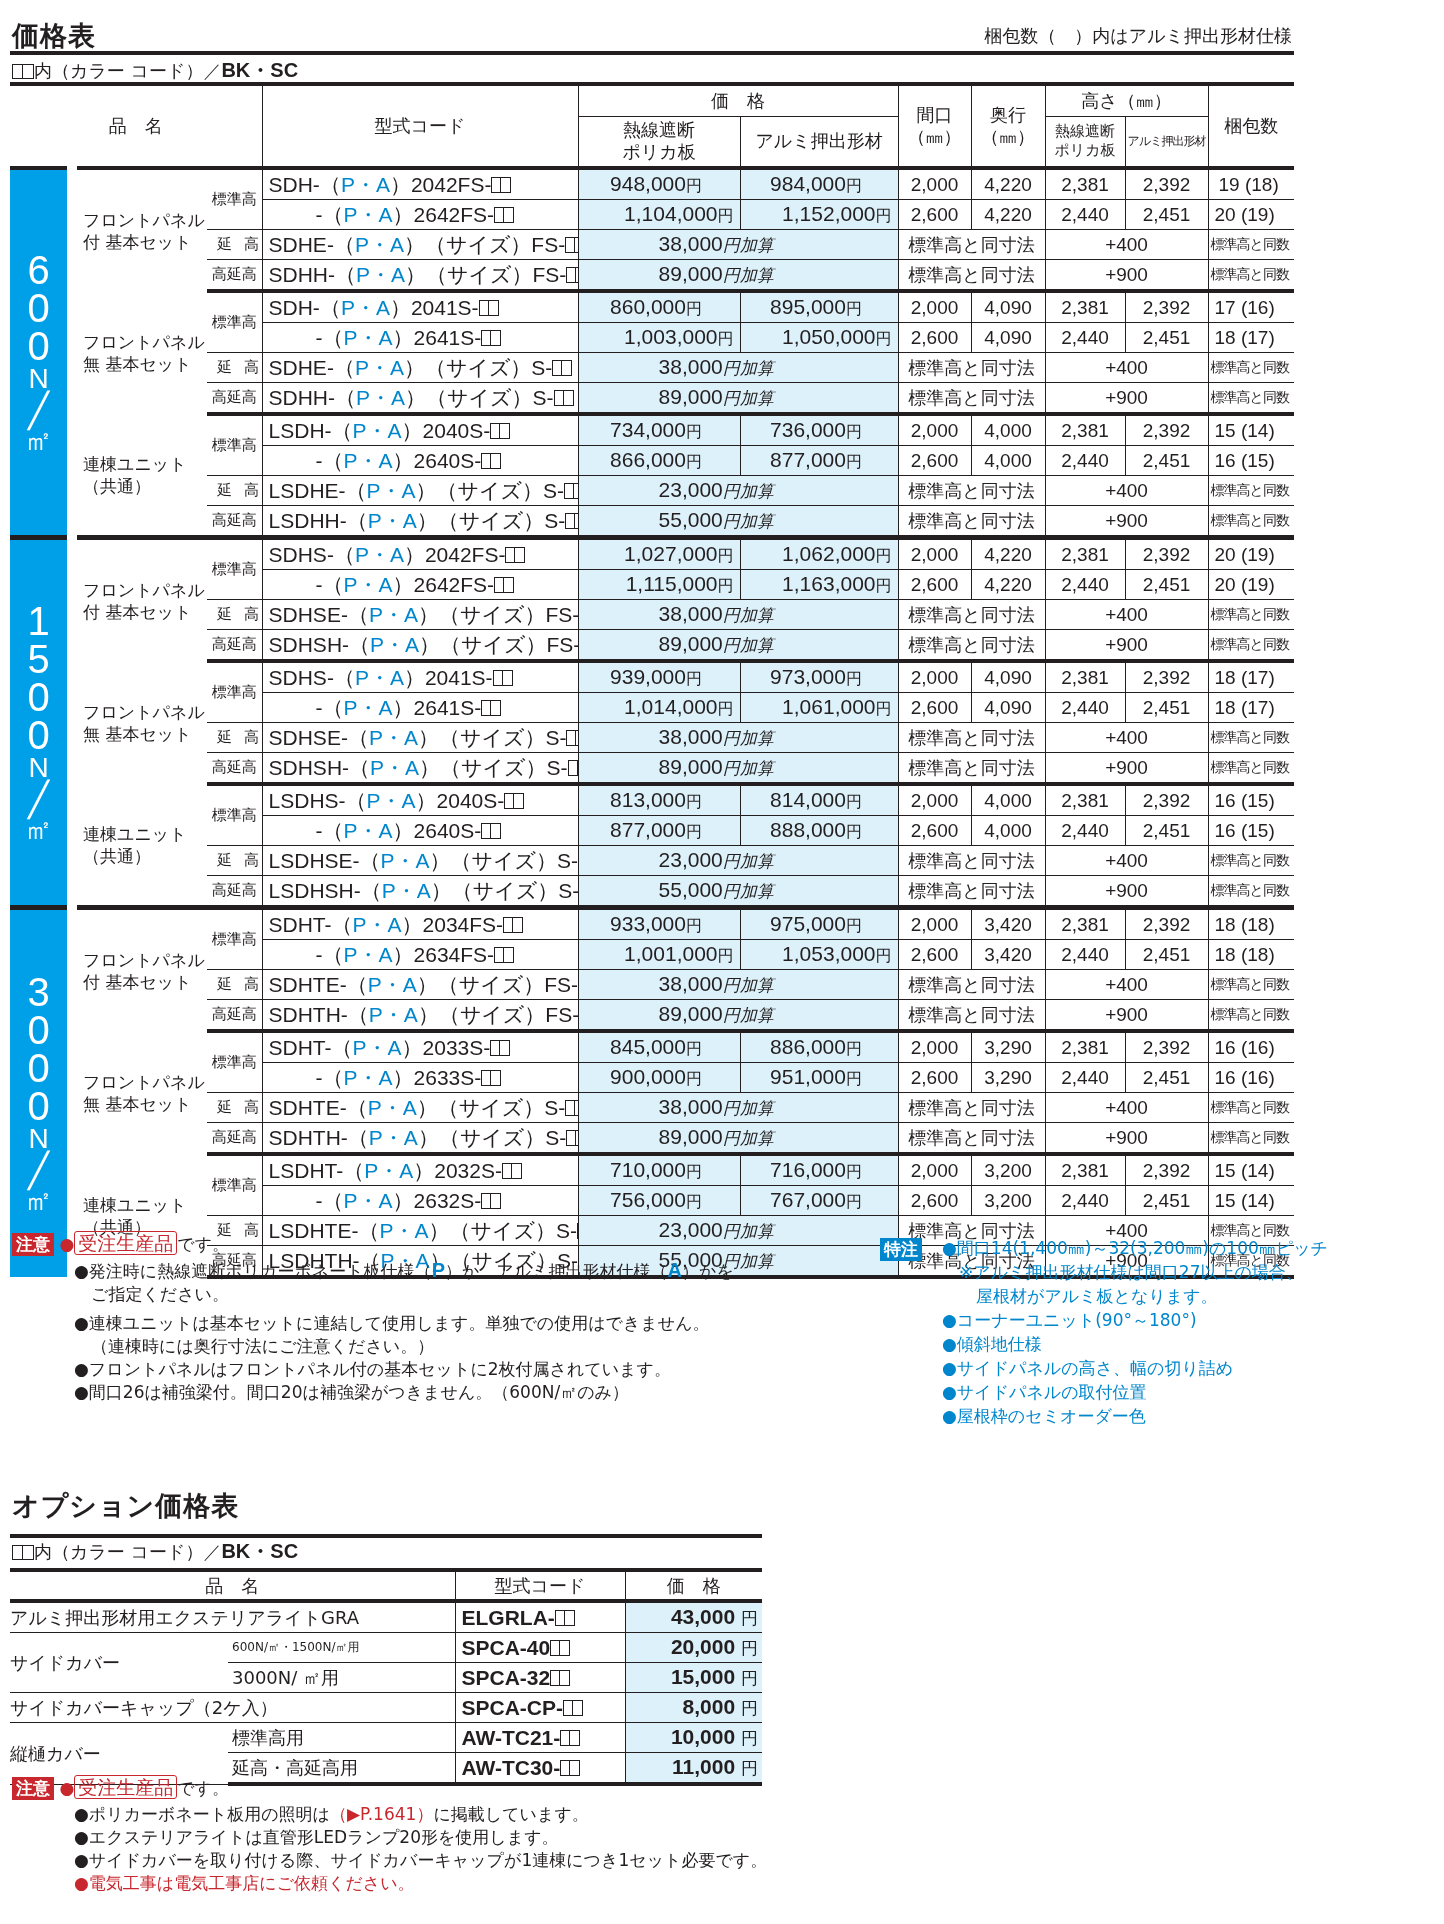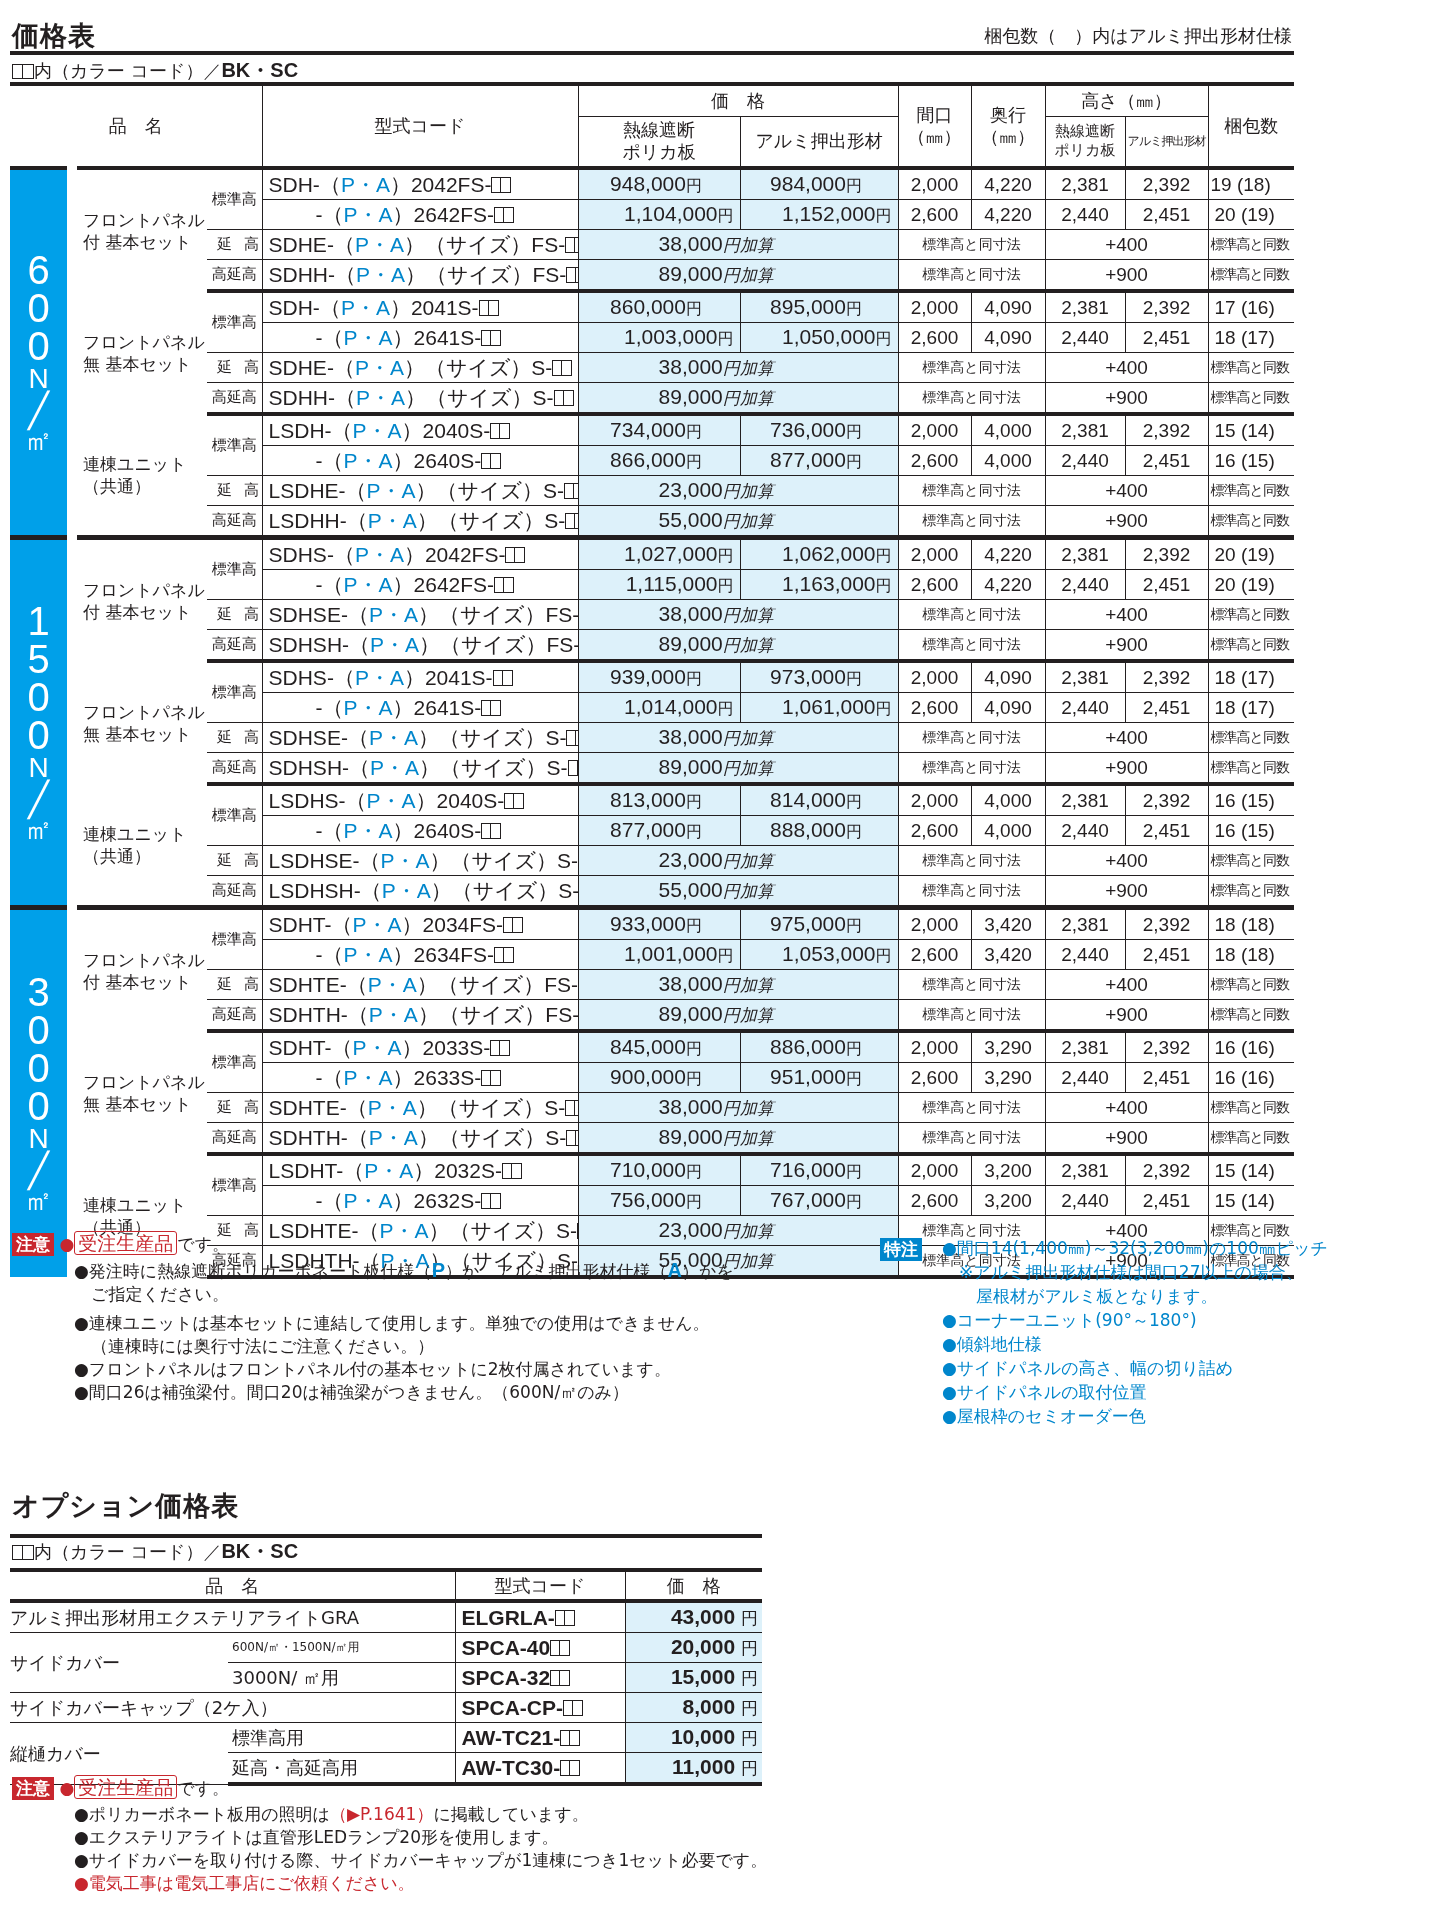--- a/index.html
+++ b/index.html
@@ -29,21 +29,21 @@
   .code.indent { padding-left: 53px !important; }
   .code .pa { color: #0086cc; }
   .code .bx { display: inline-block; width: 10px; height: 16px; border: 1px solid #231f20; vertical-align: -1px; }
   .code .bx + .bx { border-left: none; }
   .price { background: #ddf1fa; font-family: "Liberation Sans", sans-serif; font-weight: bold; font-size: 21px; text-align: right; padding-right: 6px !important; }
   .price.ctr { text-align: center; }
   .yen { font-size: 16px; font-weight: normal; }
   .add { background: #ddf1fa; text-align: center; font-family: "Liberation Sans", sans-serif; font-weight: bold; font-size: 21px; padding-left: 80px !important; text-align: left; }
   .add .yen { font-size: 17px; font-style: italic; }
   .num { font-family: "Liberation Sans", sans-serif; font-size: 19px; text-align: center; }
-  .same { font-size: 14px; text-align: center; }
+  .same { font-size: 18px; text-align: center; }
   .same-small { font-size: 14px; text-align: left; padding-left: 2px !important; letter-spacing: -1px; }
   tr.grp-top td { border-top: 4px solid #231f20 !important; }
   tr.grp-top td.band, tr.grp-top td.pname { border-top: none !important; }
   tr.sect-top td { border-top: 5px solid #231f20 !important; }
   #main tbody tr:last-child td { border-bottom: 4px solid #231f20; }
   .notes { position: absolute; font-size: 17px; line-height: 23px; }
   .tag { display: inline-block; color: #fff; font-weight: bold; font-size: 17px; padding: 1px 4px; line-height: 21px; }
   .tag.red { background: #c8272e; }
   .tag.blue { background: #0086cc; }
   .bul-red { color: #c8272e; }
@@ -122,21 +122,21 @@
         <td class="pname" rowspan="4" style="white-space:pre-line;">フロントパネル付
 基本セット</td>
         <td class="hlabel" rowspan="2">標準高</td>
         <td class="code"><span>SDH-</span>（<span class="pa">P・A</span>）<span>2042FS-</span><span class="bx"></span><span class="bx"></span></td>
         <td class="price ctr"><span>948,000</span><span class="yen">円</span></td>
         <td class="price ctr"><span>984,000</span><span class="yen">円</span></td>
         <td class="num">2,000</td>
         <td class="num">4,220</td>
         <td class="num">2,381</td>
         <td class="num">2,392</td>
-        <td class="num" style="text-align:left;padding-left:2px;border-right:none;">19 (18)</td>
+        <td class="num" style="text-align:left;padding-left:10px;border-right:none;">19 (18)</td>
       </tr>
       <tr>
         <td class="code indent"><span>-</span>（<span class="pa">P・A</span>）<span>2642FS-</span><span class="bx"></span><span class="bx"></span></td>
         <td class="price"><span>1,104,000</span><span class="yen">円</span></td>
         <td class="price"><span>1,152,000</span><span class="yen">円</span></td>
         <td class="num">2,600</td>
         <td class="num">4,220</td>
         <td class="num">2,440</td>
         <td class="num">2,451</td>
         <td class="num" style="text-align:left;padding-left:6px;border-right:none;">20 (19)</td>

